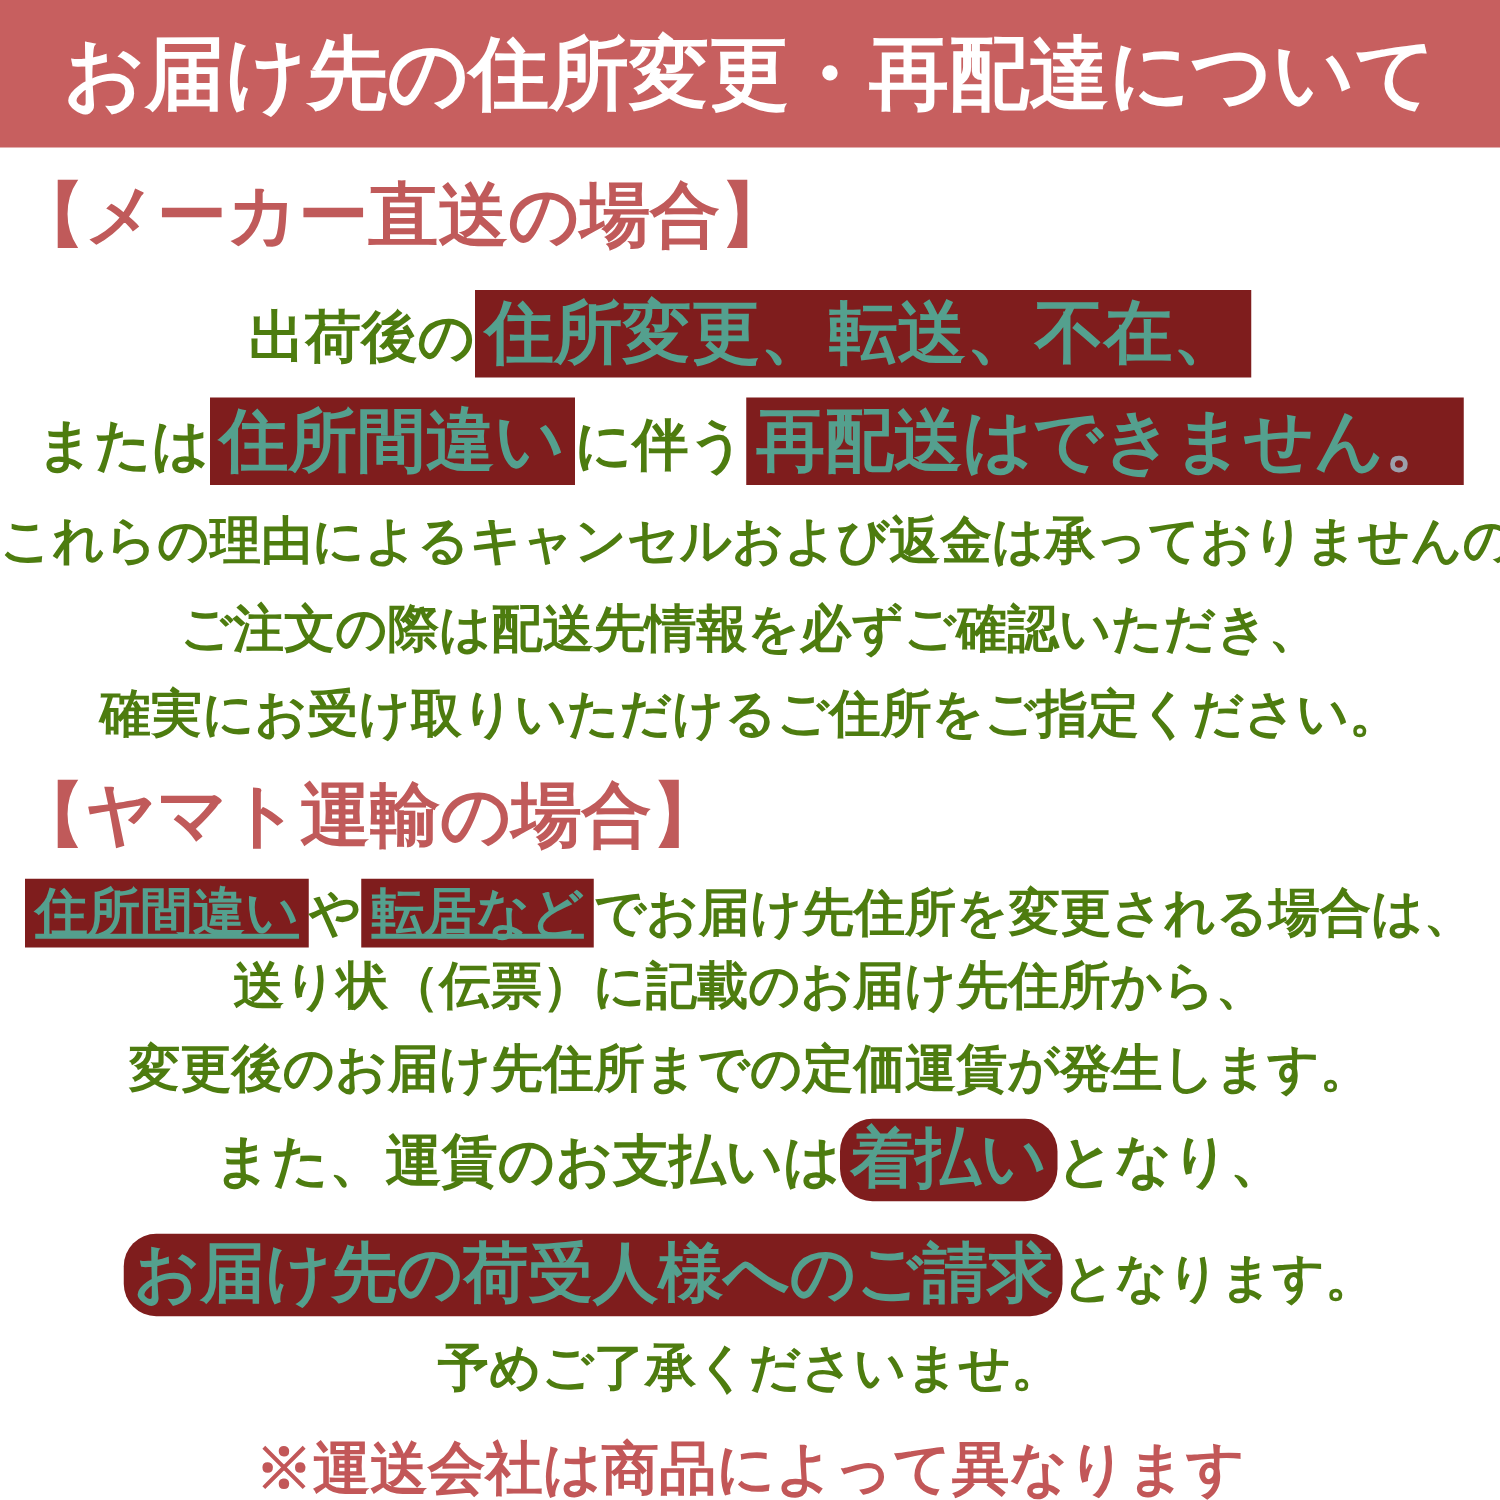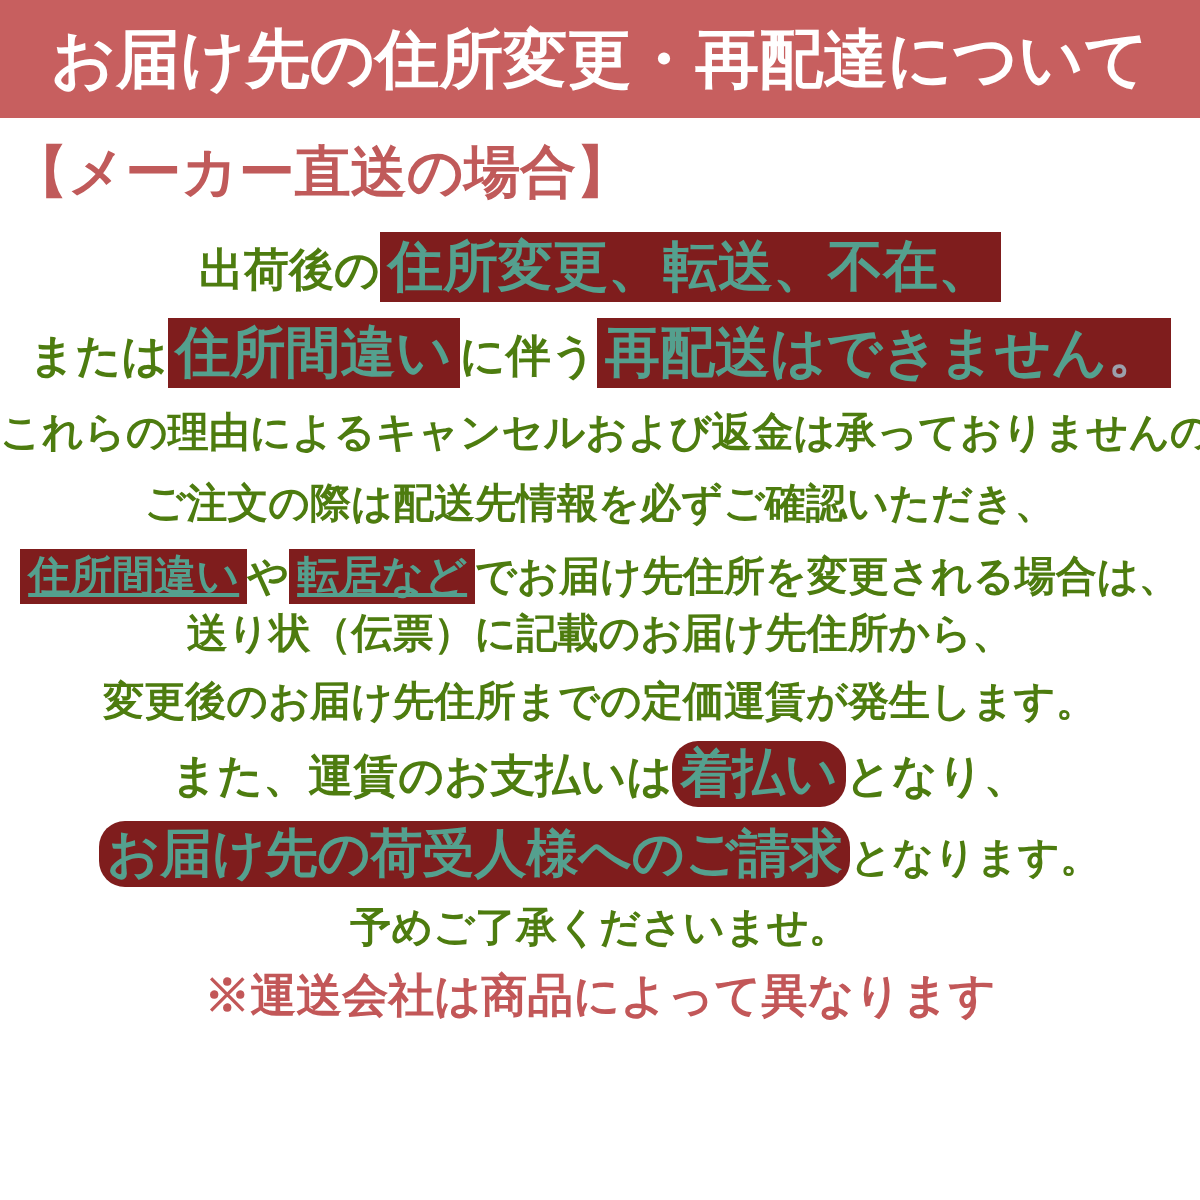--- a/index.html
+++ b/index.html
@@ -30,21 +30,21 @@
   .fs46{font-size:45px;}
   .hl-56{font-size:55px;}
   .hl-60{font-size:42px;text-decoration:underline;}
   .hl-52{font-size:52px;border-radius:26px;}
   
   .mt26{margin-top:26px;}
   .mt20{margin-top:4px;}
   .mt18{margin-top:18px;}
   .mt14{margin-top:14px;}
   .mt12{margin-top:12px;}
-  .mt10{margin-top:12px;}
+  .mt10{margin-top:24px;}
 </style>
 </head>
 <body>
 
 <div class="banner">
   <span>お届け先の住所変更・再配達について</span>
 </div>
 
 <div>
   <div class="section-heading">【メーカー直送の場合】</div>
@@ -52,23 +52,25 @@
   <div class="line mt26">
     <span class="gray fs46">出荷後の</span><span class="hl hl-56">住所変更、転送、不在、</span>
   </div>
 
   <div class="line mt14">
     <span class="gray fs46">または</span><span class="hl hl-56">住所間違い</span><span class="gray fs46">に伴う</span><span class="hl hl-56"><span>再配送はできません</span><span class="gray-in">。</span></span>
   </div>
 
   <div class="line mt18 gray fs42">これらの理由によるキャンセルおよび返金は承っておりませんので、</div>
   <div class="line mt18 gray fs42">ご注文の際は配送先情報を必ずご確認いただき、</div>
+  <div class="line mt14 gray fs42">確実にお受け取りいただけるご住所をご指定ください。</div>
 </div>
 
 <div>
+  <div class="section-heading">【ヤマト運輸の場合】</div>
 
   <div class="line mt18">
     <span class="hl hl-60">住所間違い</span><span class="gray fs42">や</span><span class="hl hl-60">転居など</span><span class="gray fs42">でお届け先住所を変更される場合は、</span>
   </div>
 
   <div class="line mt20 gray fs42">送り状（伝票）に記載のお届け先住所から、</div>
   <div class="line mt14 gray fs42">変更後のお届け先住所までの定価運賃が発生します。</div>
 
   <div class="line mt12">
     <span class="gray fs46">また、運賃のお支払いは</span><span class="hl hl-52">着払い</span><span class="gray fs46">となり、</span>

